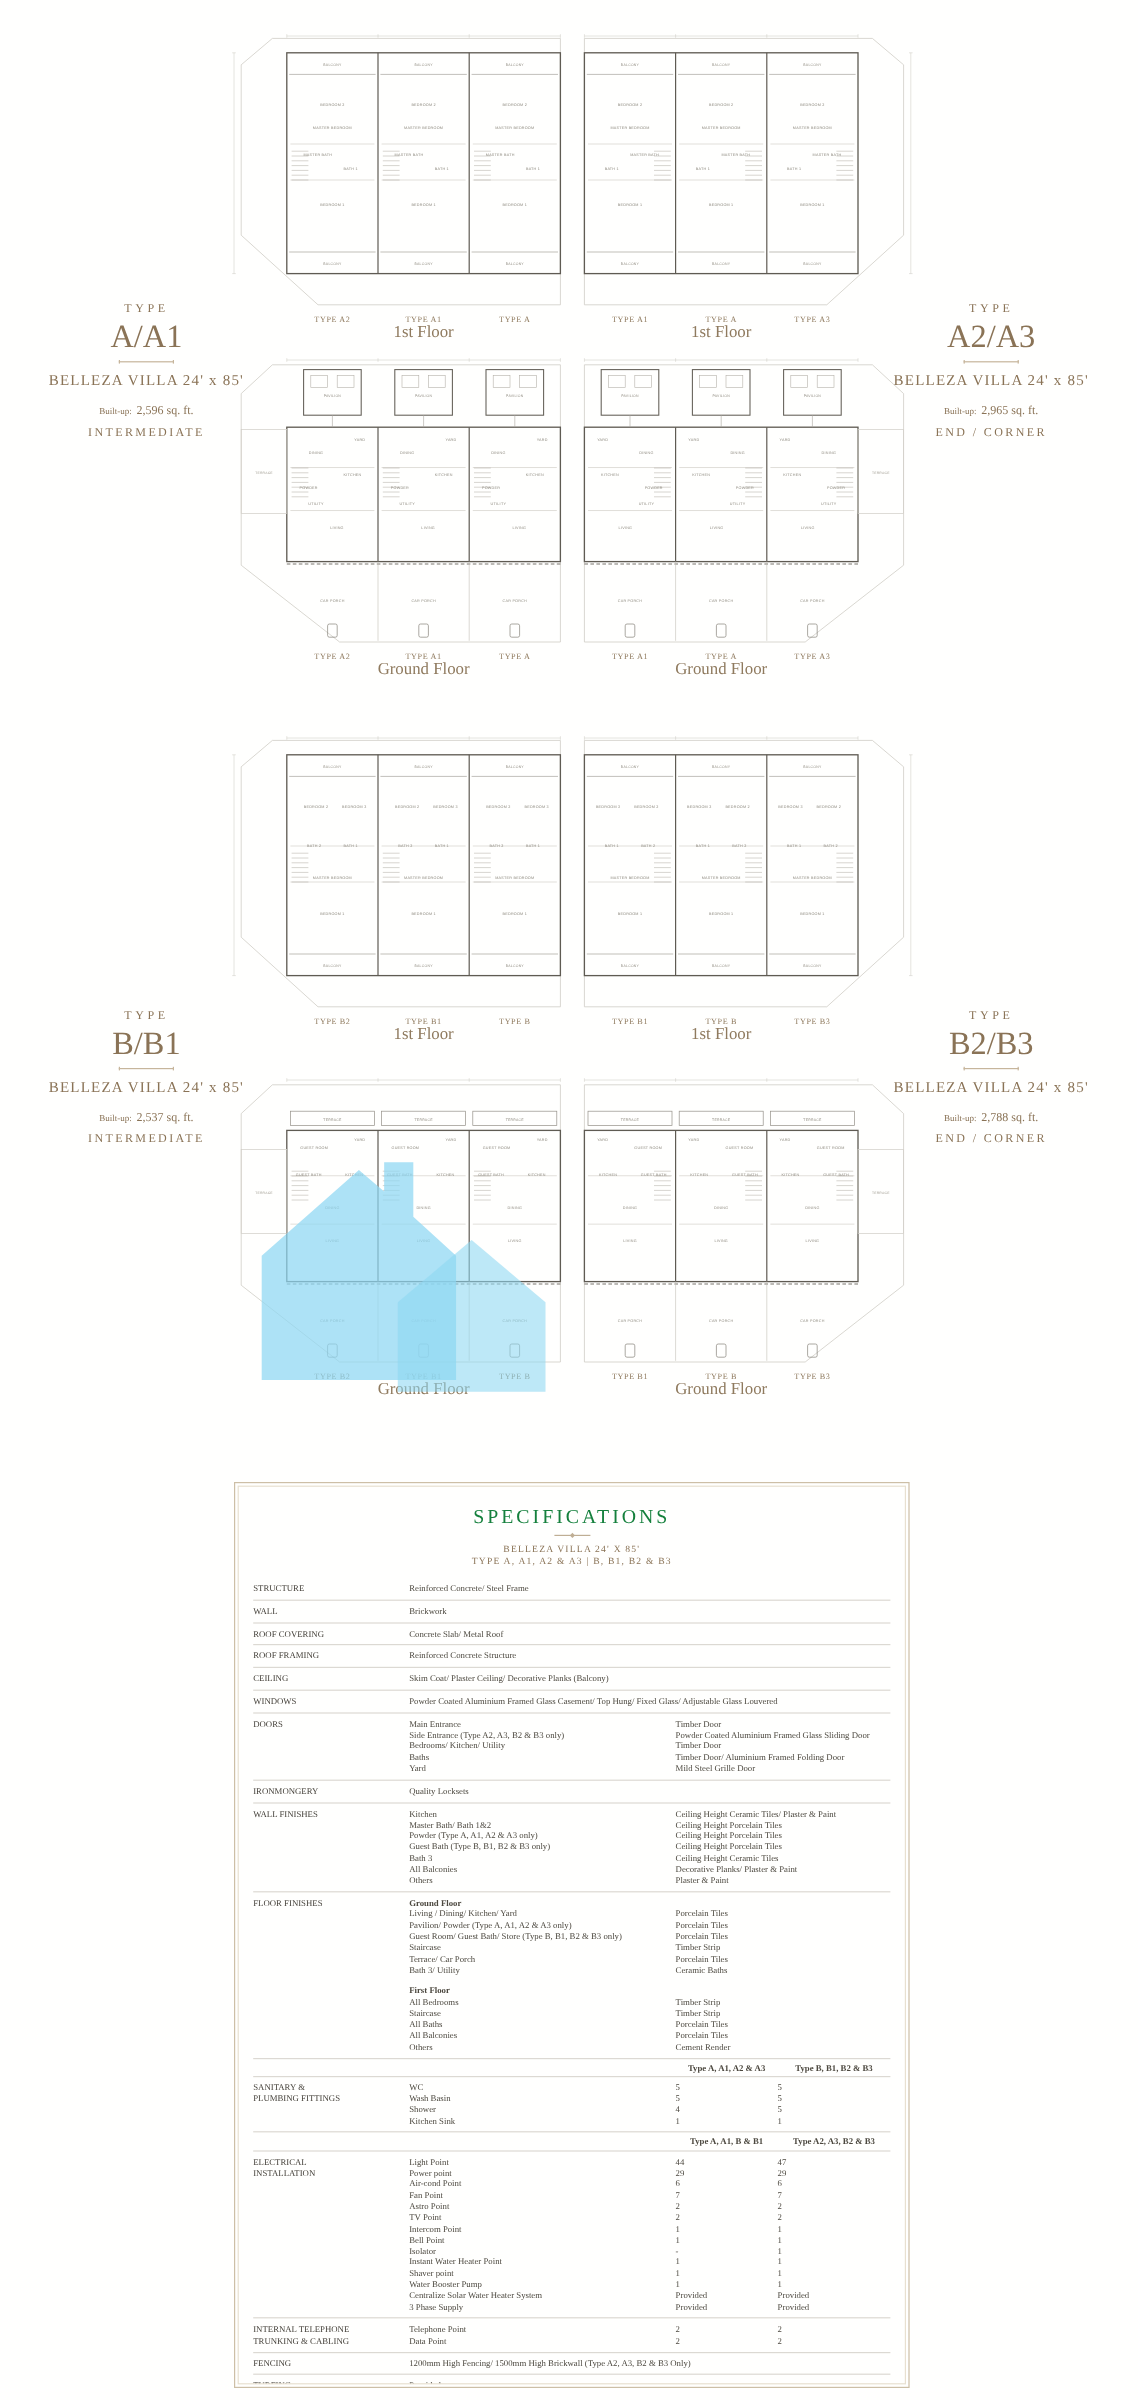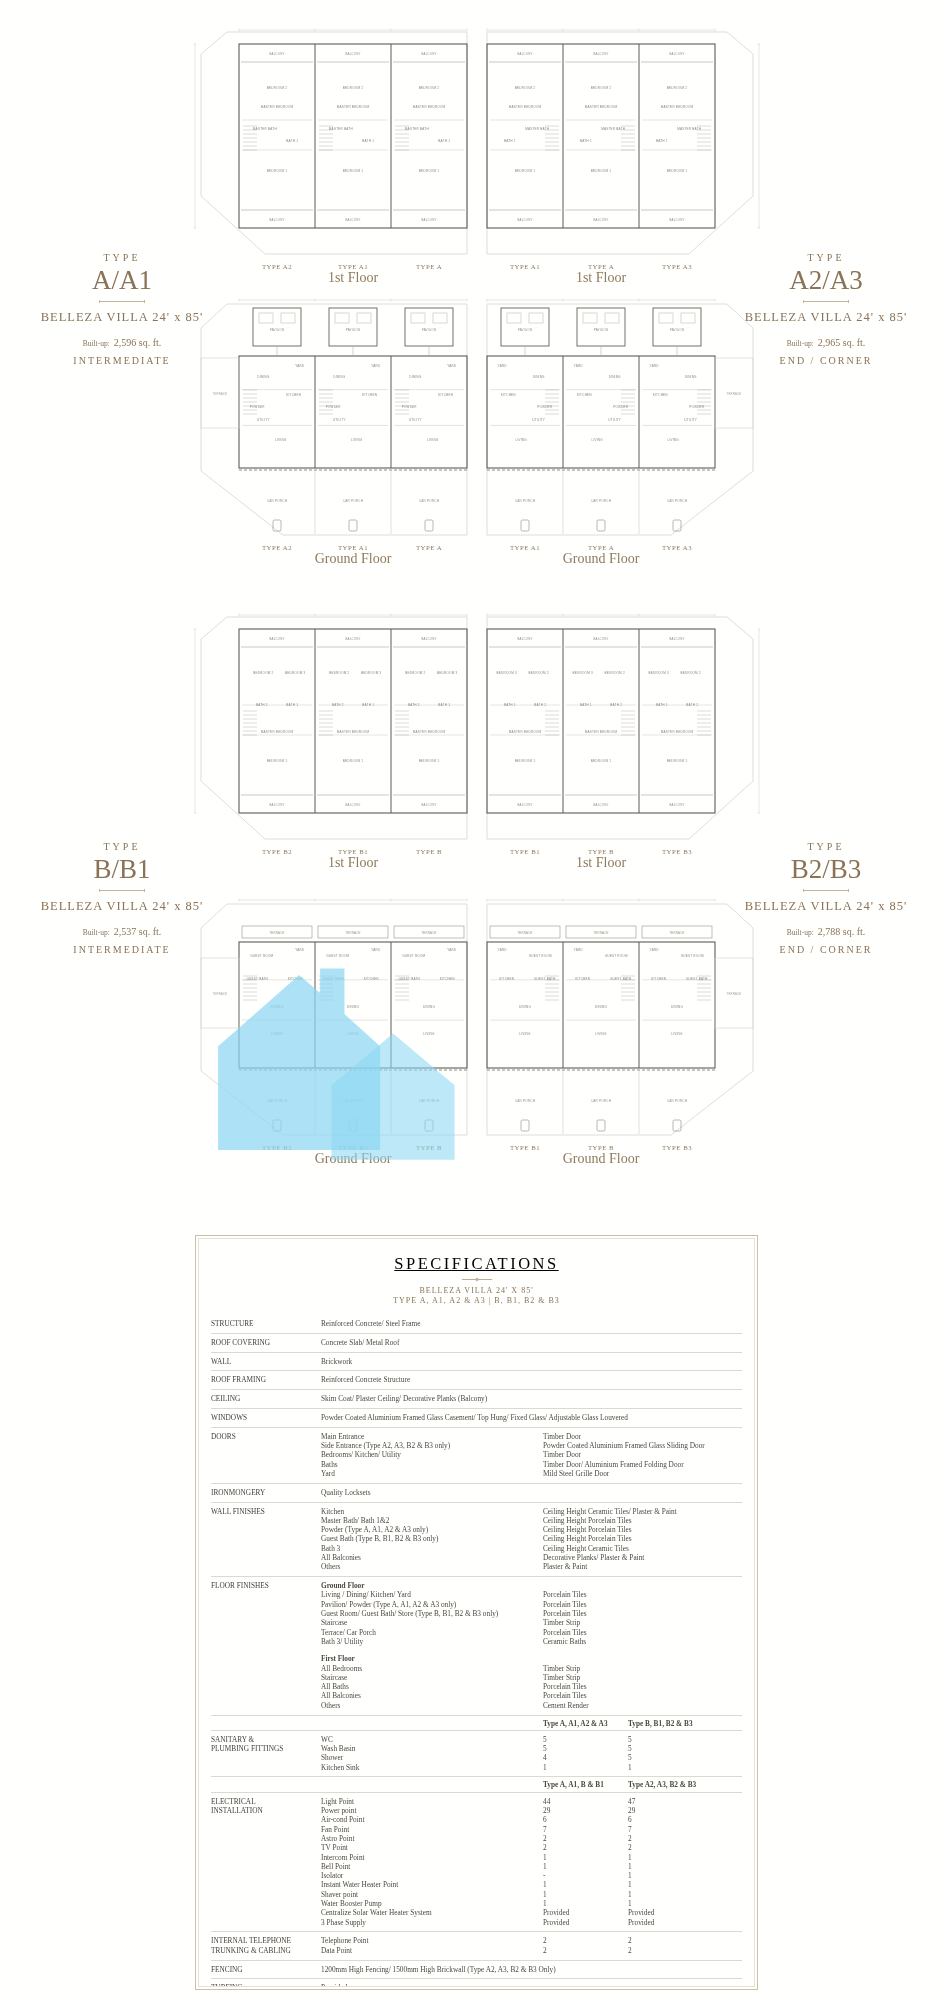--- a/index.html
+++ b/index.html
@@ -34,30 +34,30 @@
   .units span{flex:1;text-align:center;font-size:6.8px;line-height:9px;color:#8f7a5e;letter-spacing:.5px;}
   .floorname{margin-top:1px;text-align:center;font-size:14px;line-height:12px;color:#8f7a5e;padding-left:40px;}
   .mir .floorname{padding-left:0;padding-right:40px;}
   .wm{position:absolute;left:-8px;top:22px;width:155px;height:145px;display:none;pointer-events:none;}
 
   
   .spec-box{position:absolute;left:195px;top:1235px;width:563px;height:755px;
             border:1px solid #cdbfa6;box-sizing:border-box;background:#fffffe;}
   .spec-inner{position:absolute;left:2px;top:2px;right:2px;bottom:2px;border:1px solid #e8e0d0;
               padding:0 12px;box-sizing:border-box;overflow:hidden;}
-  .spec-title{margin-top:15px;text-align:center;font-size:16.5px;letter-spacing:2.5px;color:#000000;text-decoration:underline;}
+  .spec-title{margin-top:15px;text-align:center;font-size:16.5px;letter-spacing:2.5px;color:#15803d;}
   .orn{width:30px;height:1px;background:#bfae94;margin:5px auto 6px;position:relative;}
   .orn::after{content:"";position:absolute;left:50%;top:-1px;width:3px;height:3px;background:#bfae94;
               transform:translateX(-50%) rotate(45deg);}
   .spec-sub{font-size:8px;letter-spacing:1px;color:#8a7356;text-align:center;line-height:10px;}
   .spec-rows{margin-top:9px;font-size:7.3px;line-height:9.3px;color:#4c483f;}
   .srow{display:flex;border-top:1px solid #dcd9d3;padding:4px 0 4.5px;box-sizing:border-box;}
   .srow:first-child{border-top:none;}
-  .srow.header{padding:3px 0 2px;}
-  .scat{width:110px;flex:none;padding-right:20px;white-space:pre-line;color:#45413a;box-sizing:border-box;}
+  .srow.header{padding:3px 0 2px;text-align:center;}
+  .scat{width:130px;flex:none;padding-right:20px;white-space:pre-line;color:#45413a;box-sizing:border-box;}
   .sval{flex:1;}
   .sbody{flex:1;min-width:0;}
   .iline{display:flex;}
   .il{width:222px;flex:none;padding-right:4px;white-space:nowrap;box-sizing:border-box;}
   .c1{width:85px;flex:none;}
   .c2{flex:1;}
   .iv{flex:1;}
   .ghead{font-weight:bold;}
   .gblock + .gblock{margin-top:8px;}
   .hb{font-weight:bold;}
@@ -762,26 +762,26 @@
       <div class="spec-title">SPECIFICATIONS</div>
       <div class="orn"></div>
       <div class="spec-sub">BELLEZA VILLA   24' X 85'</div>
       <div class="spec-sub">TYPE A, A1, A2 &amp; A3  |  B, B1, B2 &amp; B3</div>
       <div class="spec-rows" id="spec-rows">
           <div class="srow simple">
             <div class="scat">STRUCTURE</div>
             <div class="sval">Reinforced Concrete/ Steel Frame</div>
           </div>
           <div class="srow simple">
+            <div class="scat">WALL</div>
+            <div class="sval">Brickwork</div>
+          </div>
+          <div class="srow simple">
             <div class="scat">ROOF COVERING</div>
             <div class="sval">Concrete Slab/ Metal Roof</div>
-          </div>
-          <div class="srow simple">
-            <div class="scat">WALL</div>
-            <div class="sval">Brickwork</div>
           </div>
           <div class="srow simple">
             <div class="scat">ROOF FRAMING</div>
             <div class="sval">Reinforced Concrete Structure</div>
           </div>
           <div class="srow simple">
             <div class="scat">CEILING</div>
             <div class="sval">Skim Coat/ Plaster Ceiling/ Decorative Planks (Balcony)</div>
           </div>
           <div class="srow simple">

